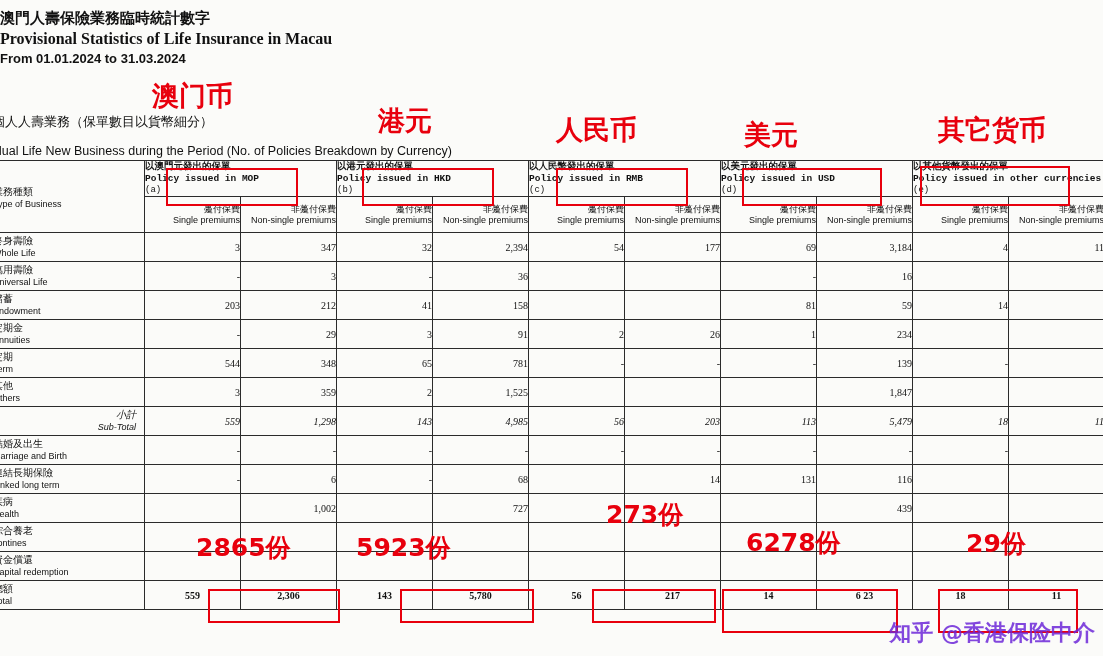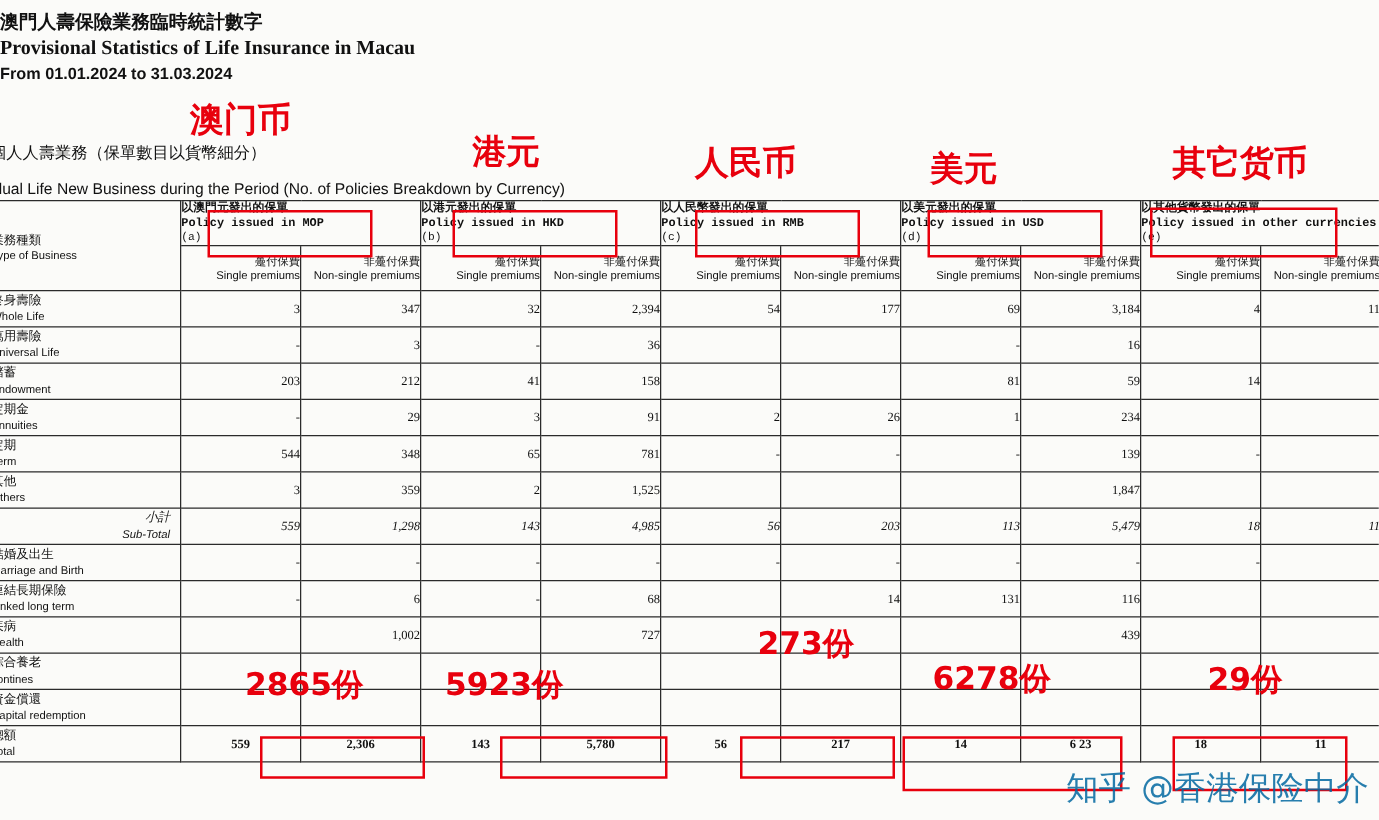--- a/index.html
+++ b/index.html
@@ -108,23 +108,23 @@
   .totalrow .rowlabel { }
 
   
   .dashed-left { border-left:1px dashed #555 !important; }
   .grp-left { border-left:1.6px solid #2b2b2b !important; }
 
   
   .watermark {
     position:absolute;
     right:8px; bottom:8px;
-    font-size:26px;
-    font-weight:400;
-    color:#0369a1;
+    font-size:22px;
+    font-weight:700;
+    color:#6d28d9;
     opacity:.85;
     font-family:"DejaVu Sans", sans-serif;
     white-space:nowrap;
   }
 </style>
 </head>
 <body>
 
 <div class="doc-header">
   <div class="ln t1">澳門人壽保險業務臨時統計數字</div>

